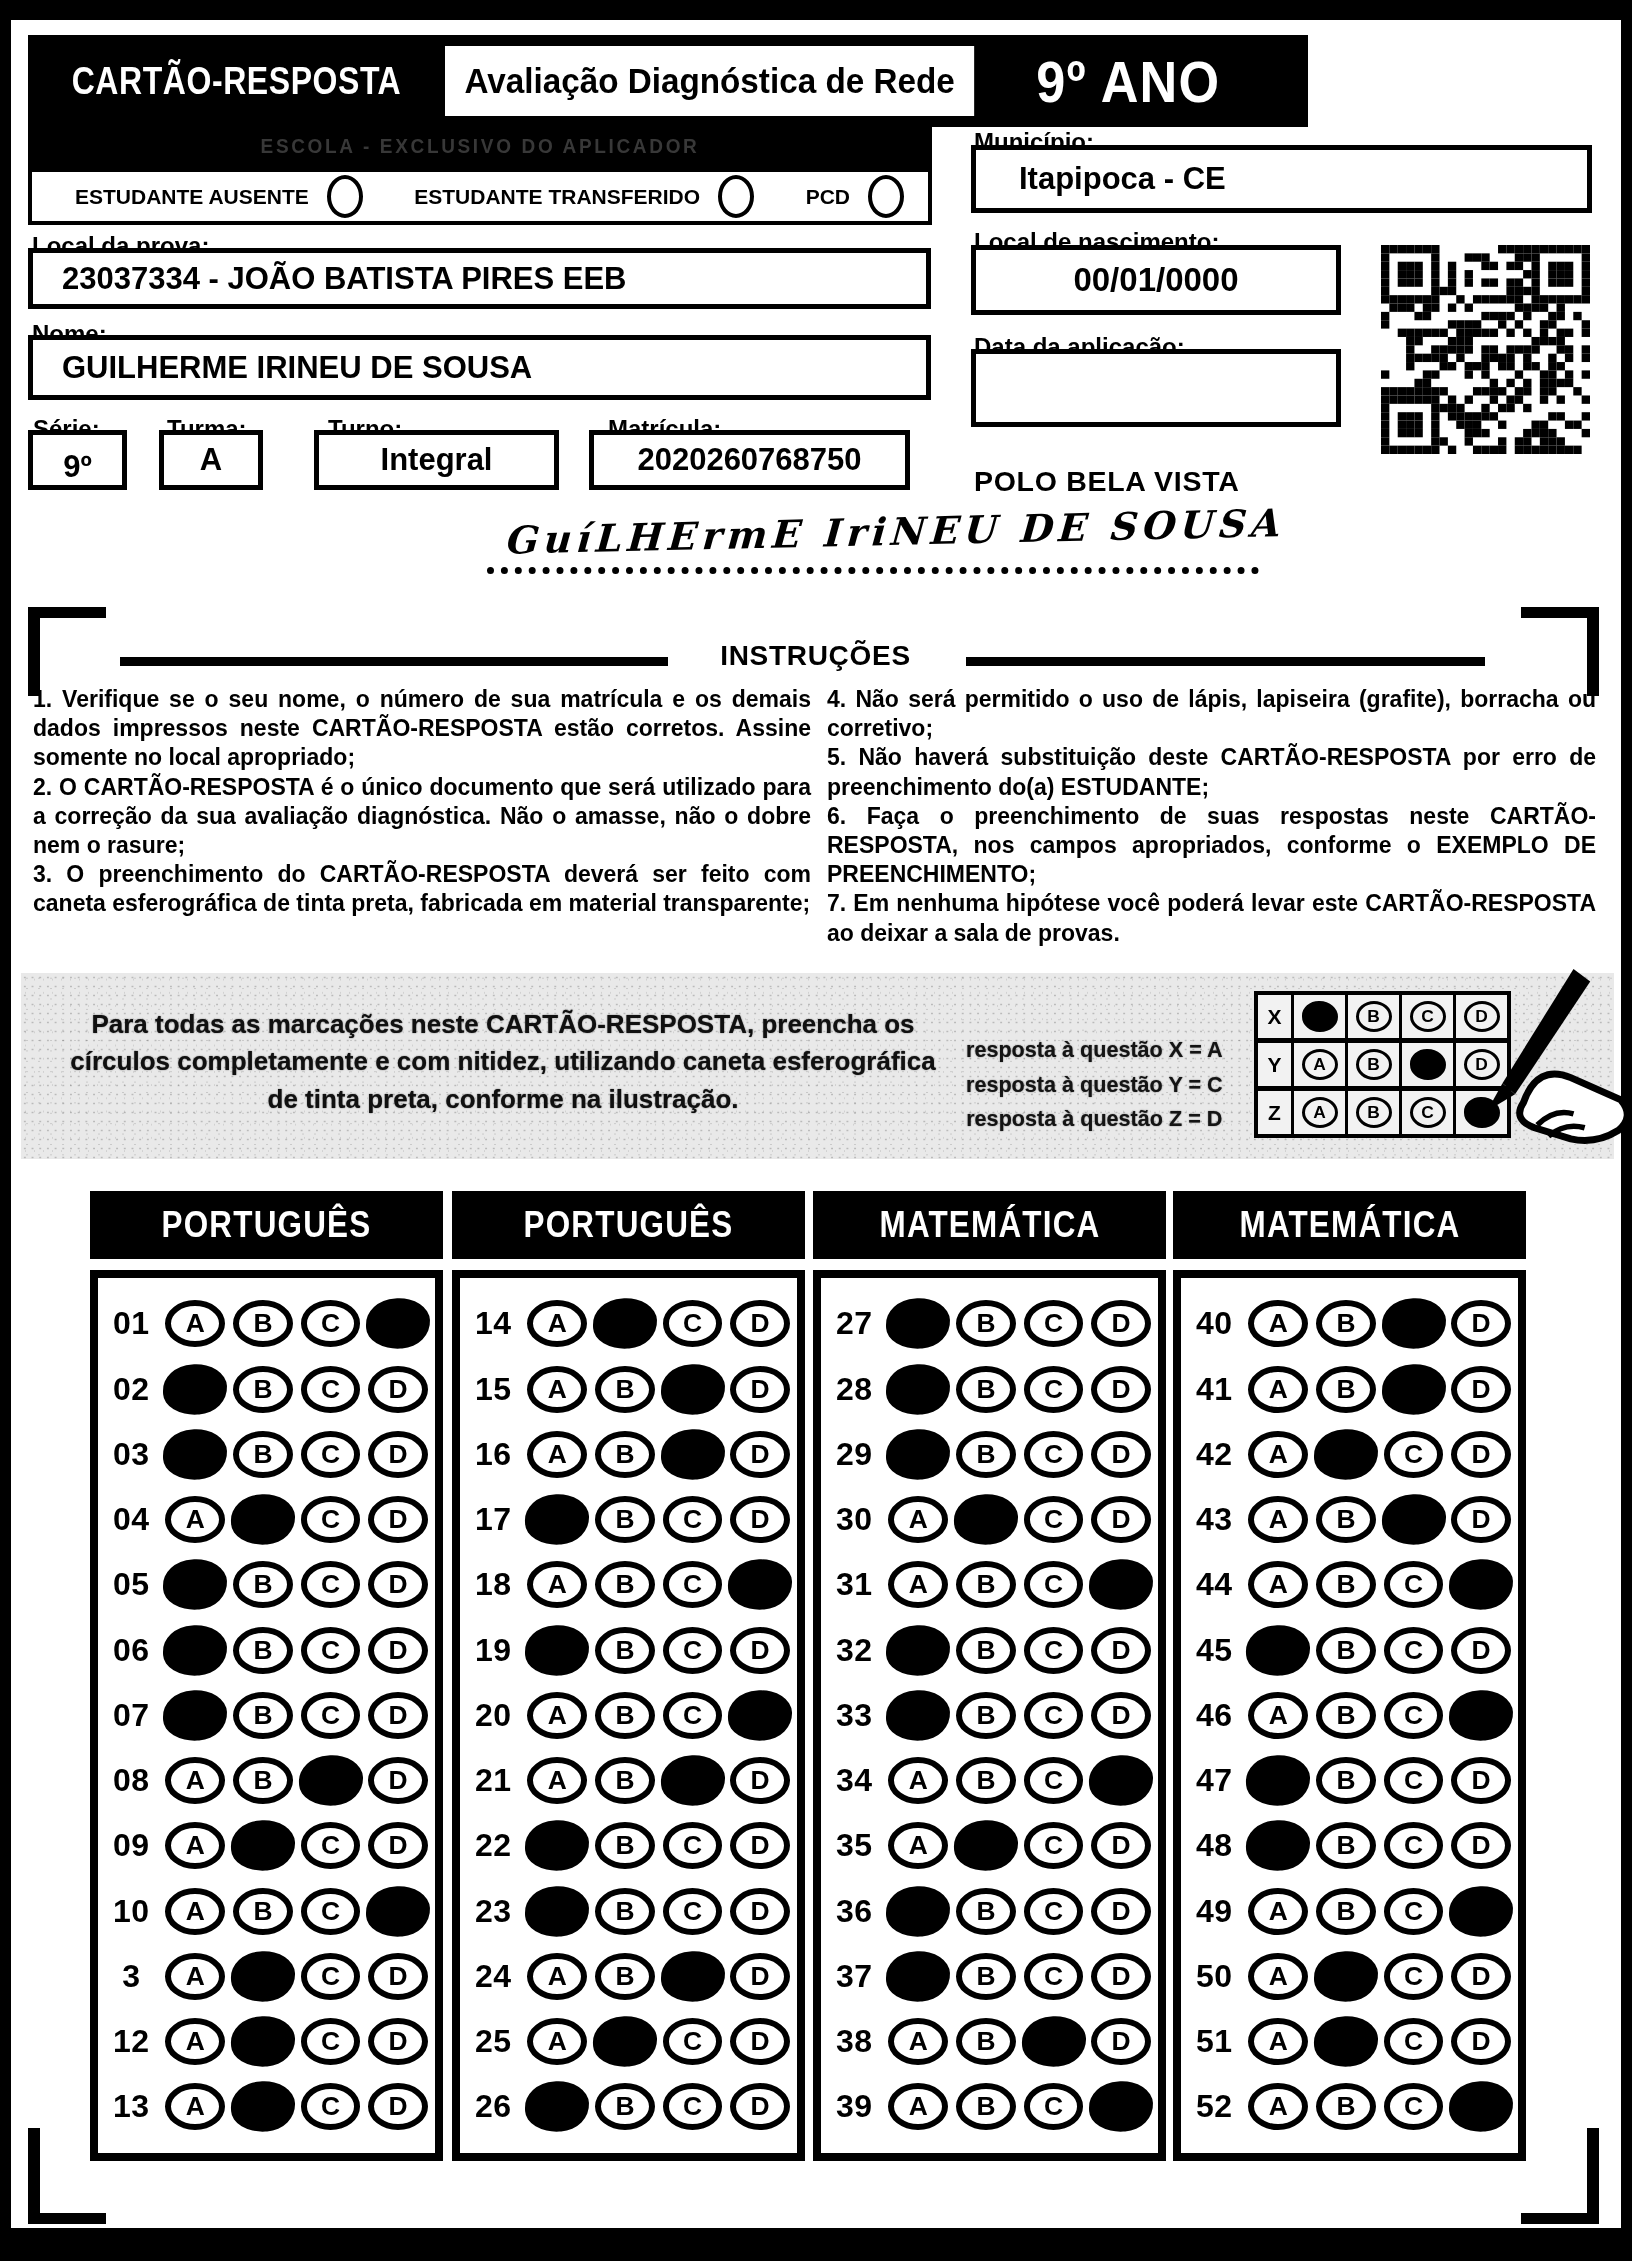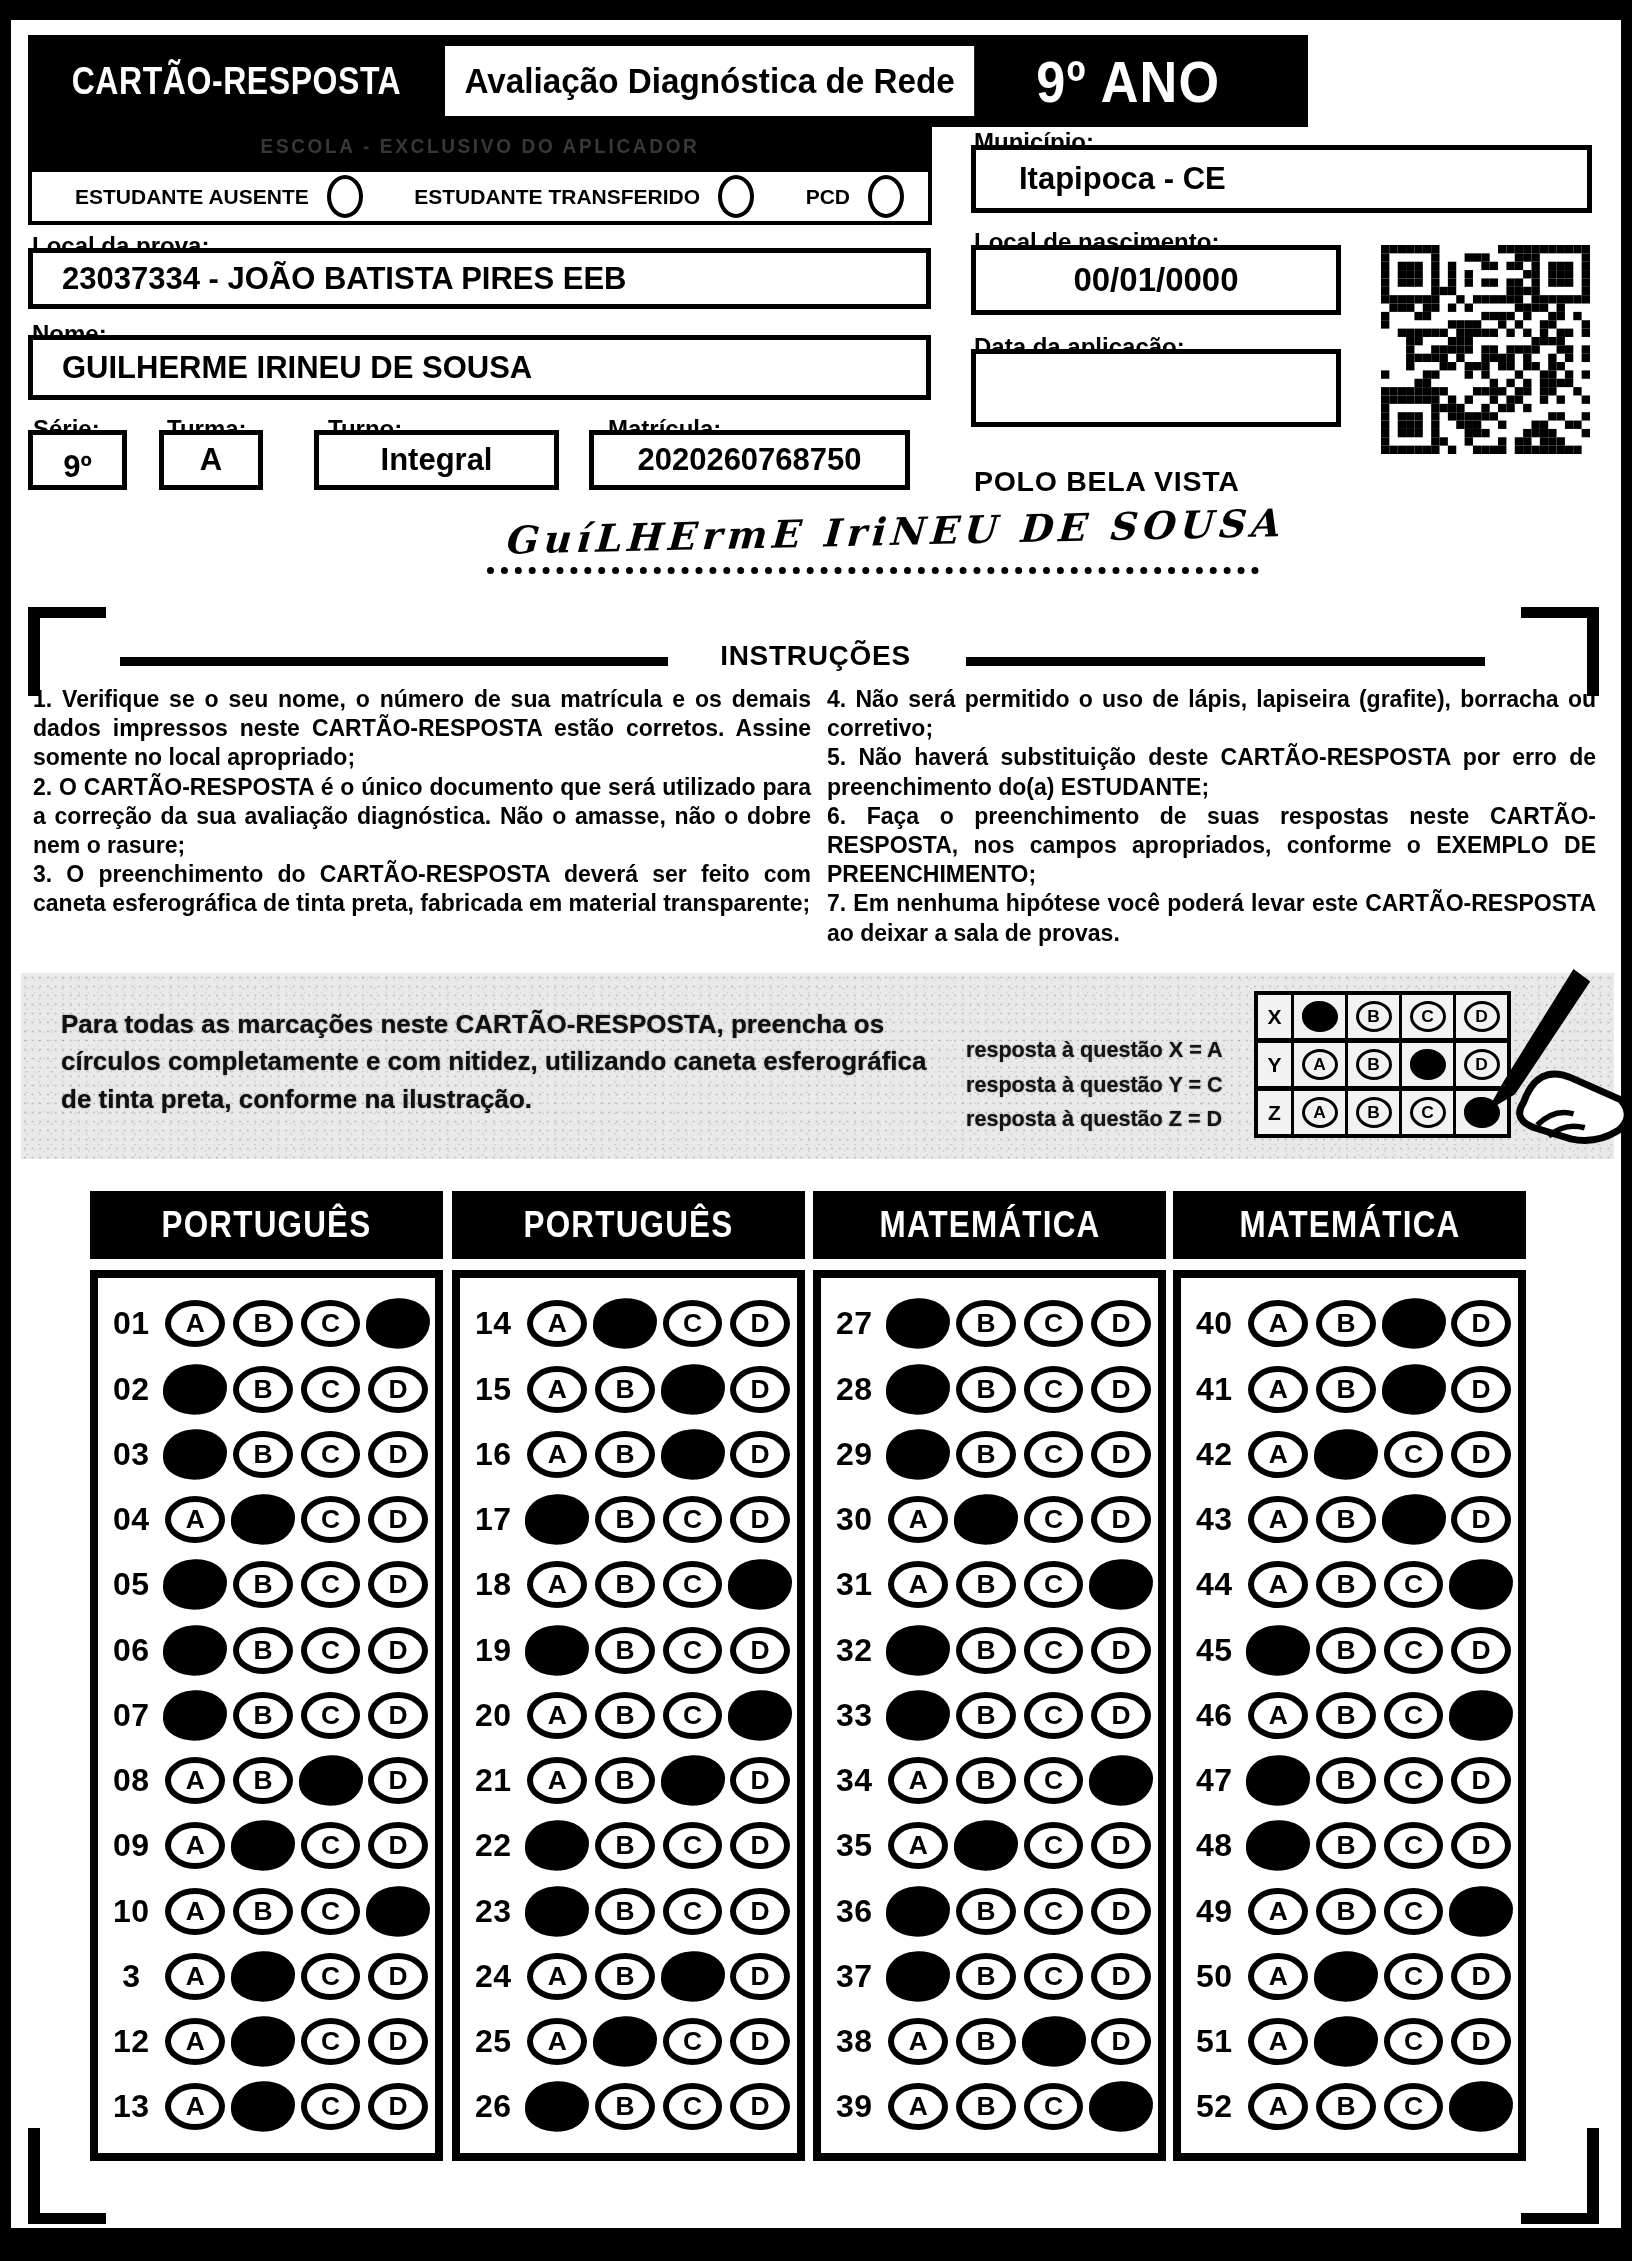--- a/index.html
+++ b/index.html
@@ -69,21 +69,21 @@
   #ins-left{left:33px;width:778px;}
   #ins-right{left:827px;width:769px;}
   .ins-col p{margin:0;}
 
   
   .ex-band{position:absolute;left:21px;top:973px;width:1593px;height:186px;background:#e9e9e9;
            background-image:
              radial-gradient(circle, rgba(0,0,0,.20) 0 0.8px, transparent 1.2px),
              radial-gradient(circle, rgba(0,0,0,.14) 0 0.7px, transparent 1px),
              radial-gradient(circle, rgba(0,0,0,.10) 0 0.7px, transparent 1.1px);
-           background-size:7.7px 9px,12px 10.4px,9px 13.2px;}
+           background-size:7.7px 9px,12px 10.4px,9px 13.2px;text-align:center;}
   .ex-text{position:absolute;left:40px;top:33px;width:884px;font-size:26px;line-height:1.44;
            color:#101010;text-shadow:0 0 1.4px rgba(40,40,40,.8);}
   .ex-legend{position:absolute;left:945px;top:60px;font-size:21.6px;line-height:1.6;color:#141414;
              text-shadow:0 0 1.4px rgba(40,40,40,.75);white-space:nowrap;}
   .ex-grid{position:absolute;left:1233px;top:18px;border:4.9px solid #000;background:#f2f2f2;}
   .exrow{display:flex;border-bottom:5.6px solid #000;}
   .exrow:last-child{border-bottom:none;}
   .exlab{width:33px;display:flex;align-items:center;justify-content:center;font-size:21px;
          border-right:3.5px solid #000;}
   .excell{width:51px;height:43px;display:flex;align-items:center;justify-content:center;

